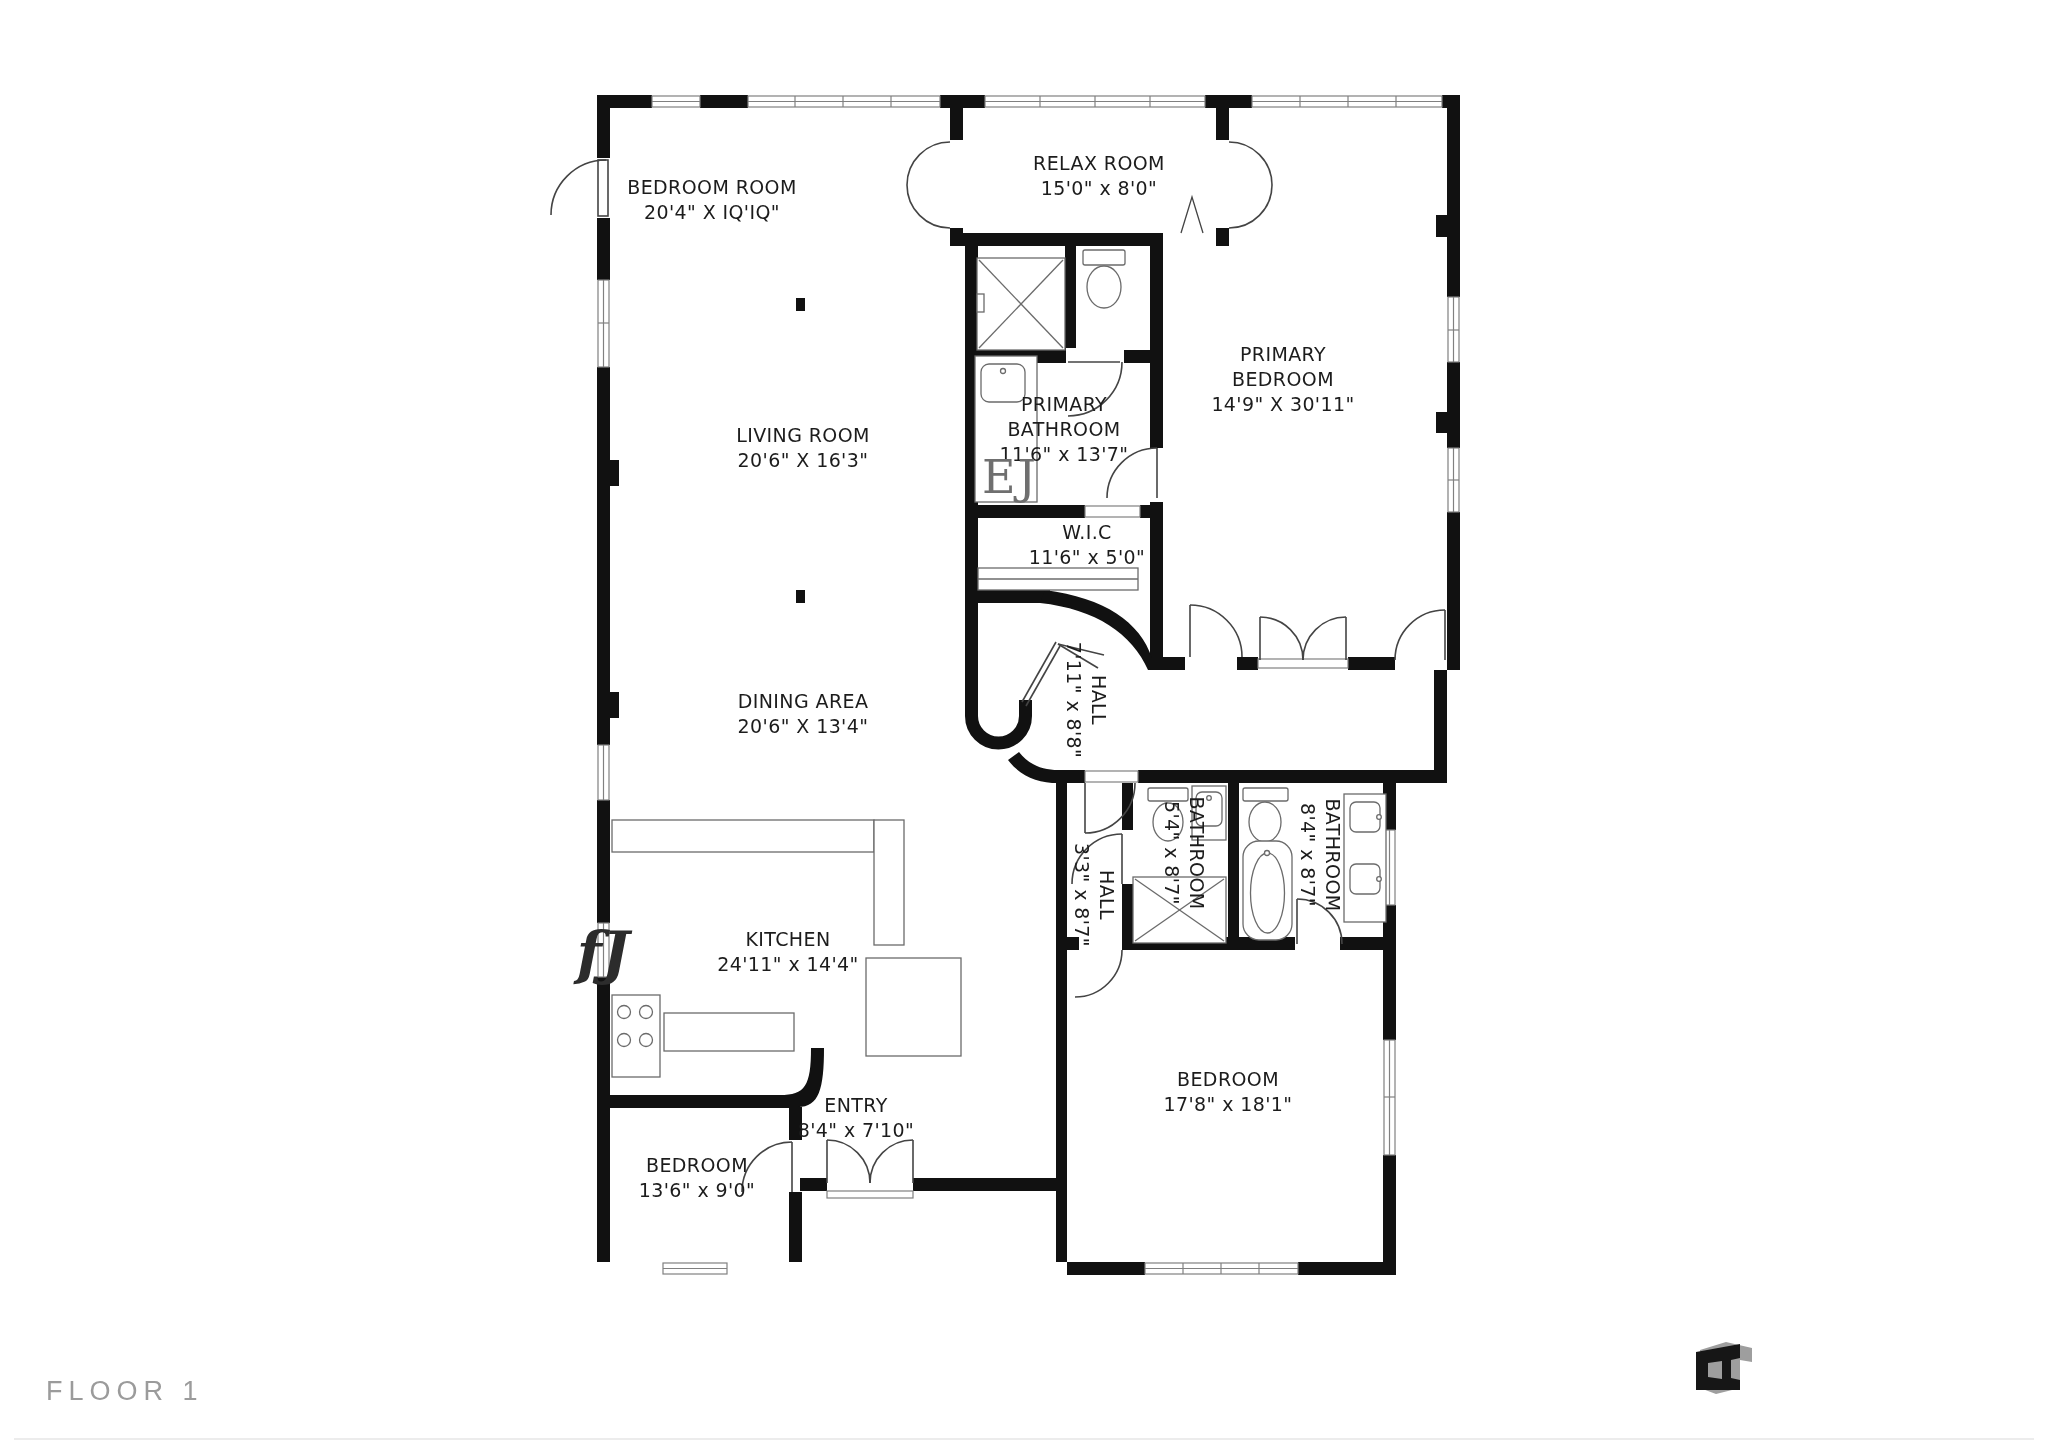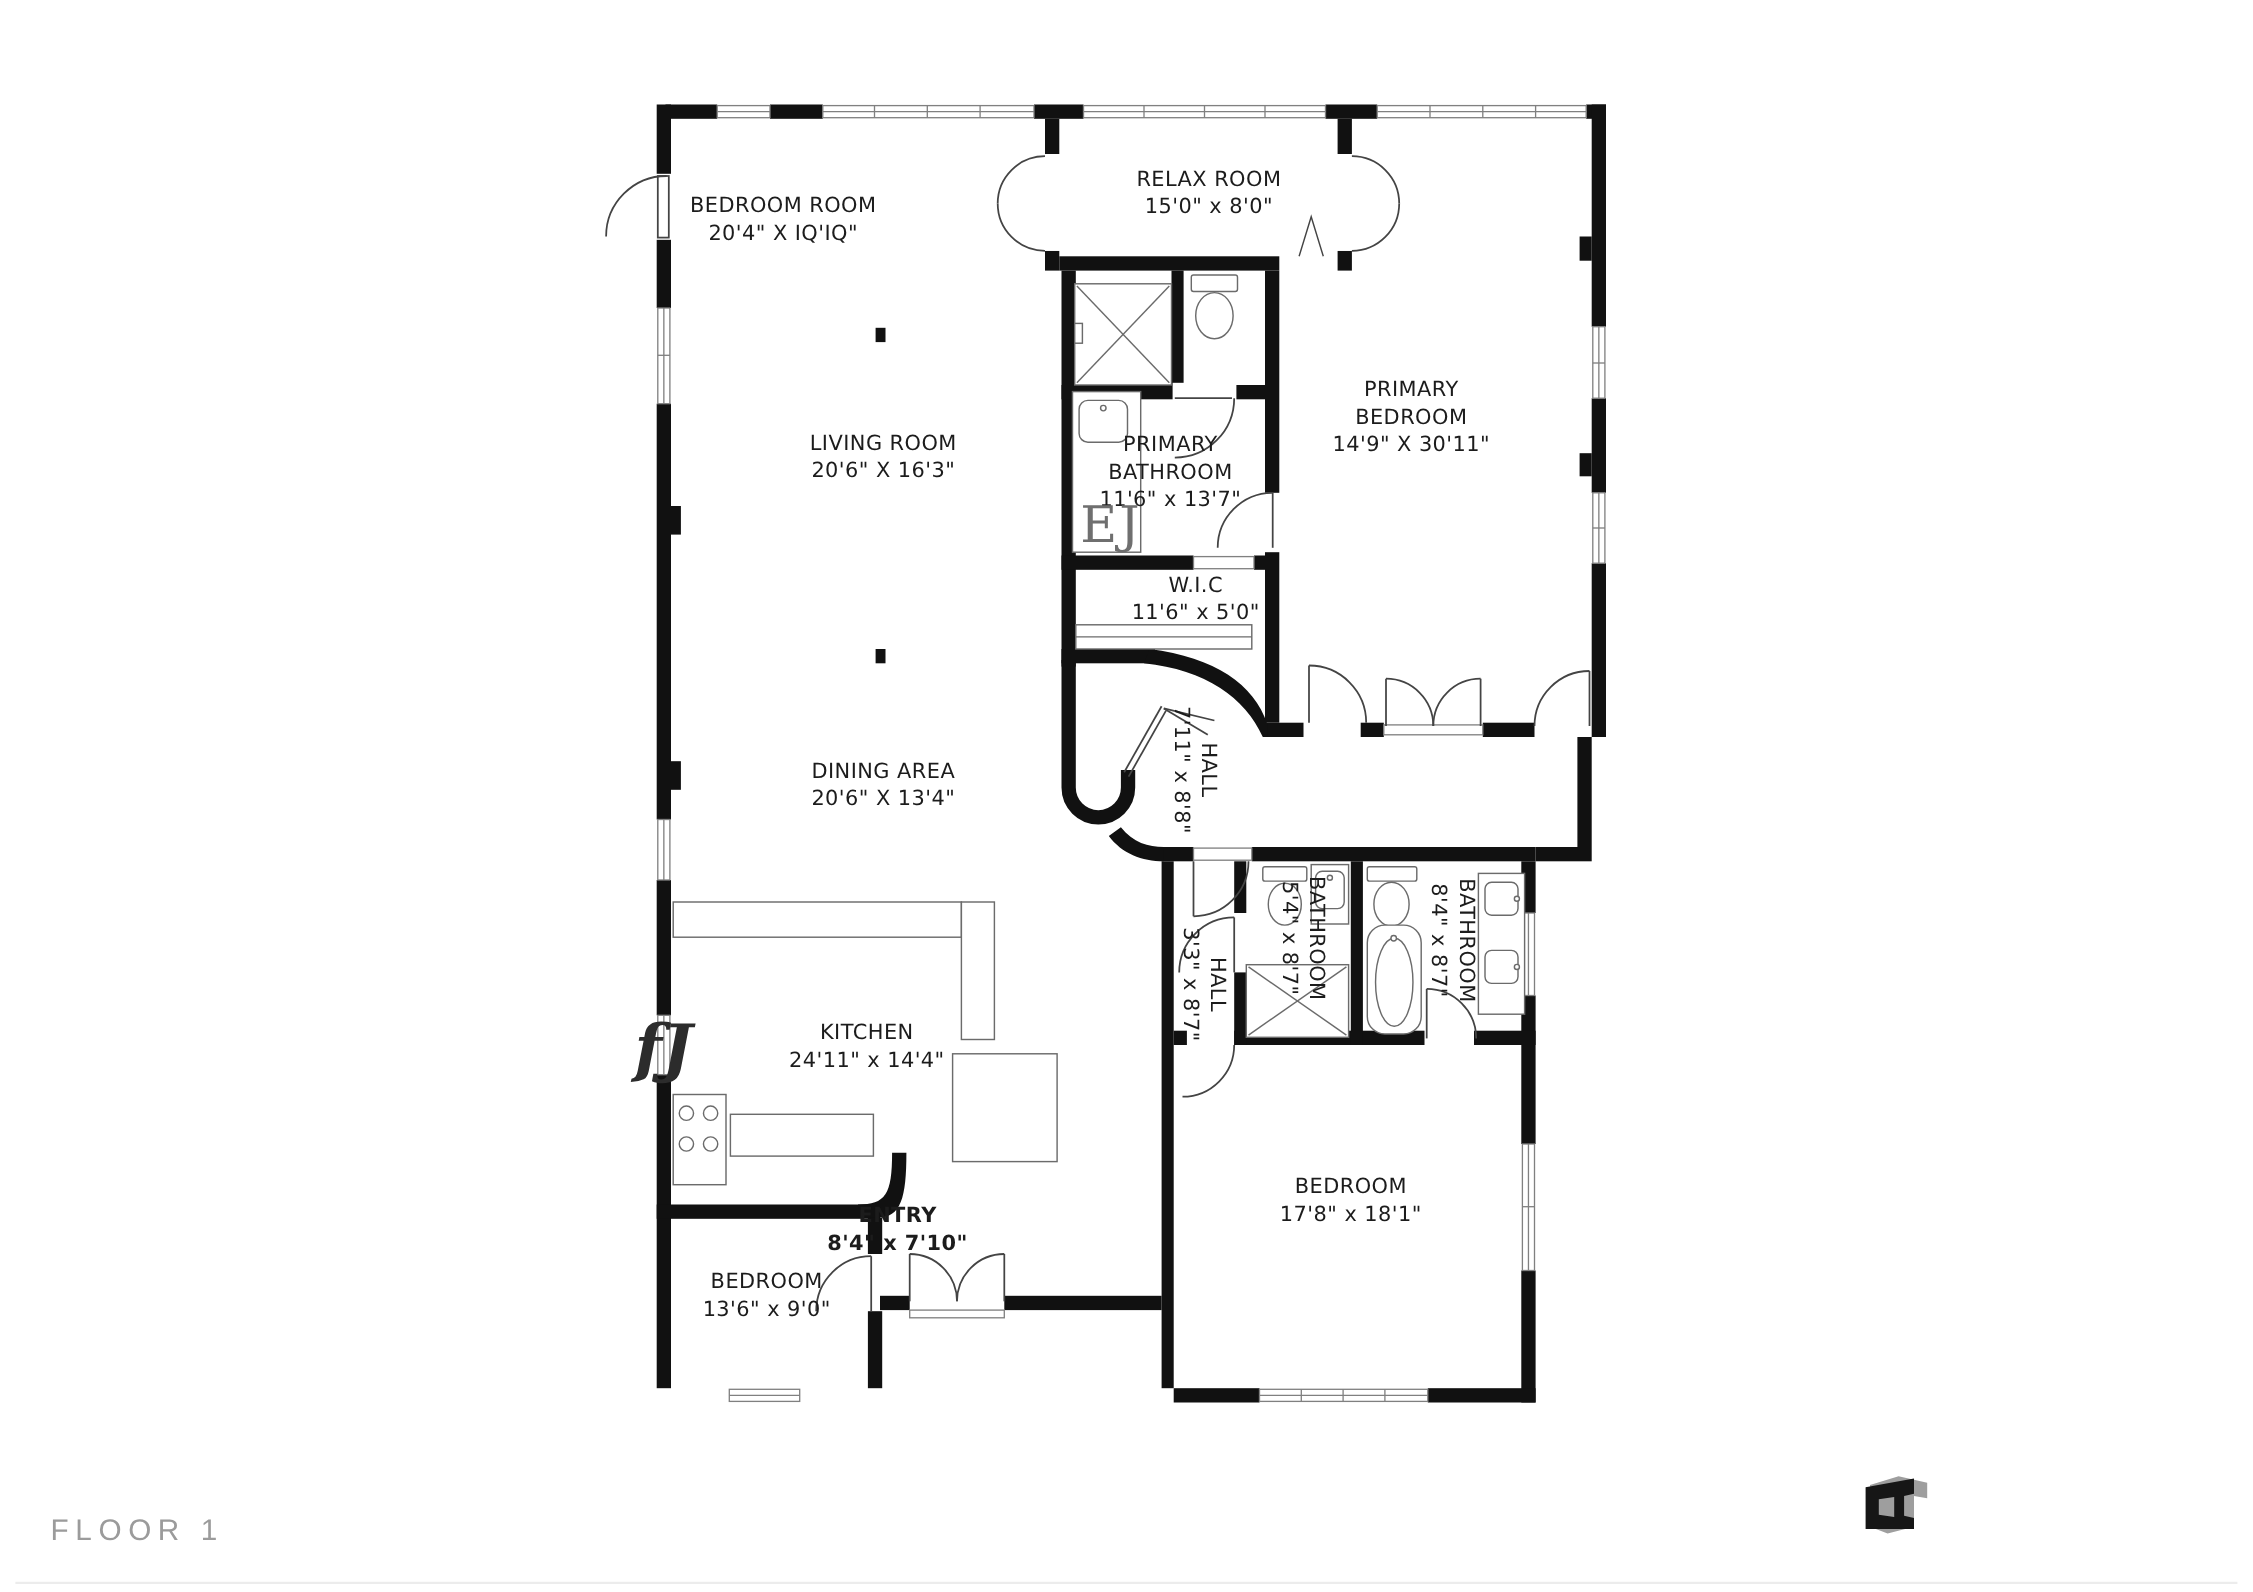--- a/index.html
+++ b/index.html
@@ -294,21 +294,21 @@
       </div>
       <div class="room-label" style="left: 1099px; top: 176px; color: rgb(28, 28, 28); text-align: center;">
         <span class="line">RELAX ROOM</span>
         <span class="line">15'0" x 8'0"</span>
       </div>
       <div class="room-label" style="left: 1283px; top: 380px; color: rgb(28, 28, 28);">
         <span class="line">PRIMARY</span>
         <span class="line">BEDROOM</span>
         <span class="line">14'9" X 30'11"</span>
       </div>
-      <div class="room-label" style="left: 803px; top: 416px; color: rgb(28, 28, 28);">
+      <div class="room-label" style="left: 803px; top: 448px; color: rgb(28, 28, 28);">
         <span class="line">LIVING ROOM</span>
         <span class="line">20'6" X 16'3"</span>
       </div>
       <div class="room-label" style="left: 1064px; top: 430px; color: rgb(28, 28, 28);">
         <span class="line">PRIMARY</span>
         <span class="line">BATHROOM</span>
         <span class="line">11'6" x 13'7"</span>
       </div>
       <div class="room-label" style="left: 1087px; top: 545px; color: rgb(28, 28, 28);">
         <span class="line">W.I.C</span>
@@ -335,21 +335,21 @@
         <span class="line">5'4" x 8'7"</span>
       </div>
       <div class="room-label rot90" style="left: 1320px; top: 855px; color: rgb(28, 28, 28);">
         <span class="line">BATHROOM</span>
         <span class="line">8'4" x 8'7"</span>
       </div>
       <div class="room-label" style="left: 1228px; top: 1092px; color: rgb(28, 28, 28);">
         <span class="line">BEDROOM</span>
         <span class="line">17'8" x 18'1"</span>
       </div>
-      <div class="room-label" style="left: 816px; top: 1118px; color: rgb(28, 28, 28); font-weight: bold;">
+      <div class="room-label" style="left: 856px; top: 1118px; color: rgb(28, 28, 28);">
         <span class="line">ENTRY</span>
         <span class="line">8'4" x 7'10"</span>
       </div>
       <div class="room-label" style="left: 697px; top: 1178px; color: rgb(28, 28, 28);">
         <span class="line">BEDROOM</span>
         <span class="line">13'6" x 9'0"</span>
       </div>
       <div class="artifact artifact-ej" style="left: 1010px; top: 477px; text-align: right;">EJ</div>
       <div class="artifact artifact-fj" style="left: 603px; top: 953px;">fJ</div>
     </div>

